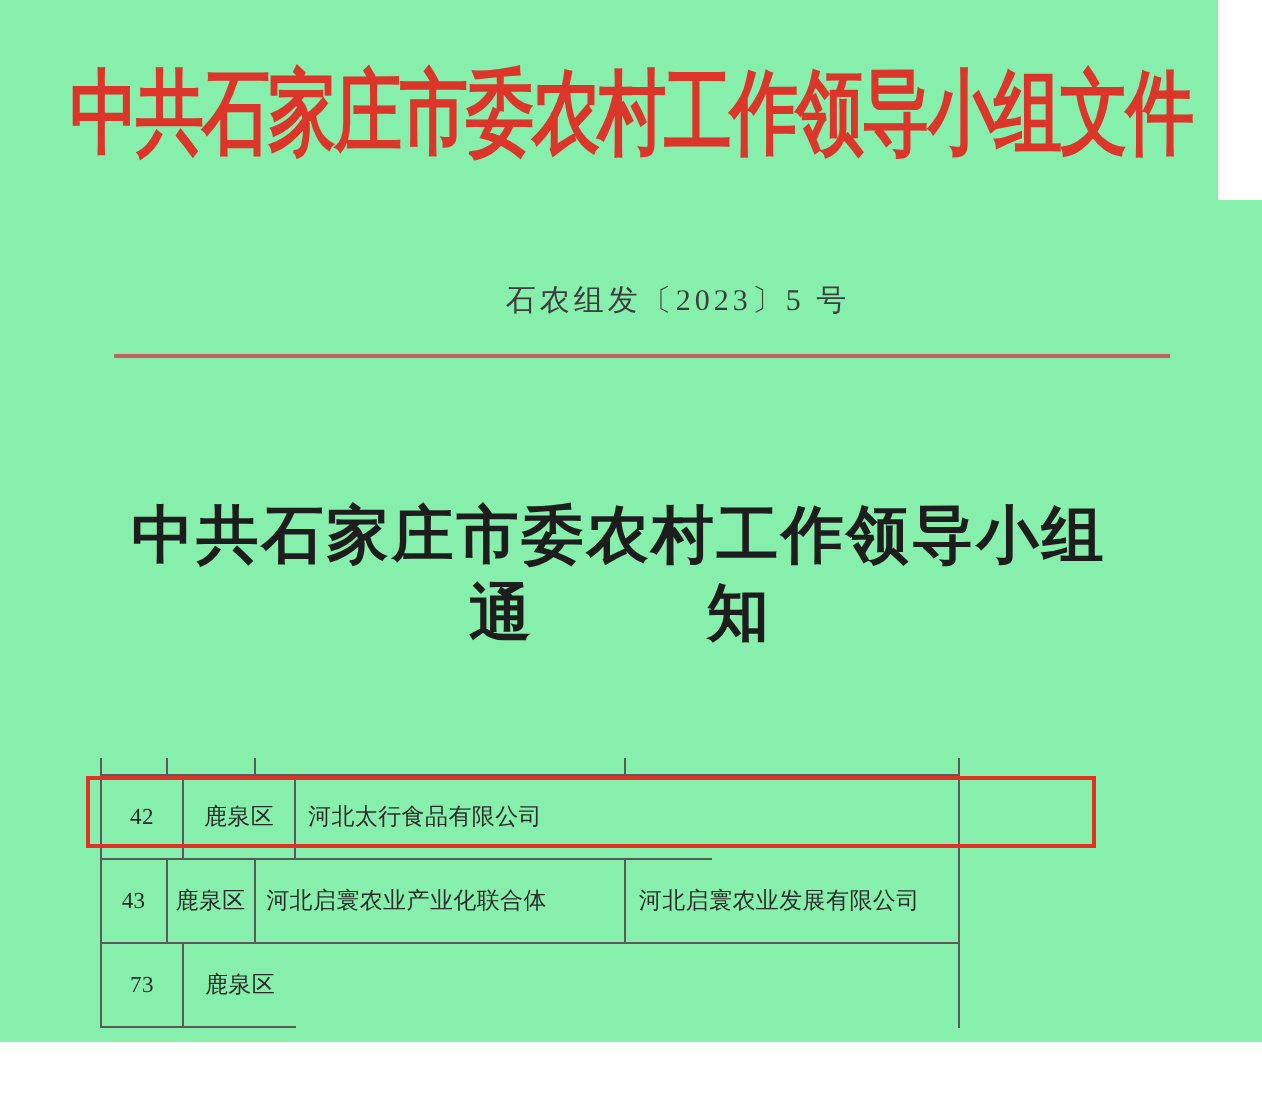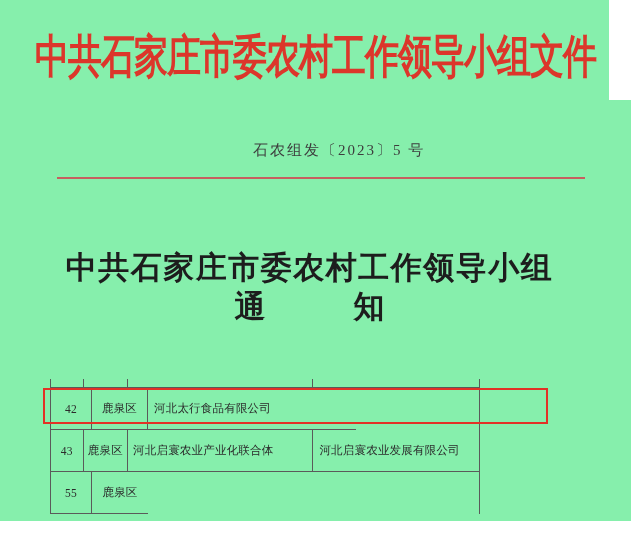--- a/index.html
+++ b/index.html
@@ -154,21 +154,21 @@
           <div class="cell c1">鹿泉区</div>
           <div class="cell c3">河北太行食品有限公司</div>
         </div>
         <div class="trow body-row">
           <div class="cell c0">43</div>
           <div class="cell c1">鹿泉区</div>
           <div class="cell c2">河北启寰农业产业化联合体</div>
           <div class="cell c3">河北启寰农业发展有限公司</div>
         </div>
         <div class="trow body-row">
-          <div class="cell c0">55</div>
+          <div class="cell c0">73</div>
           <div class="cell c1">鹿泉区</div>
         </div>
       </div>
   </div>
 
   <div class="highlight-box"></div>
 
 </div>
 
 </body></html>

